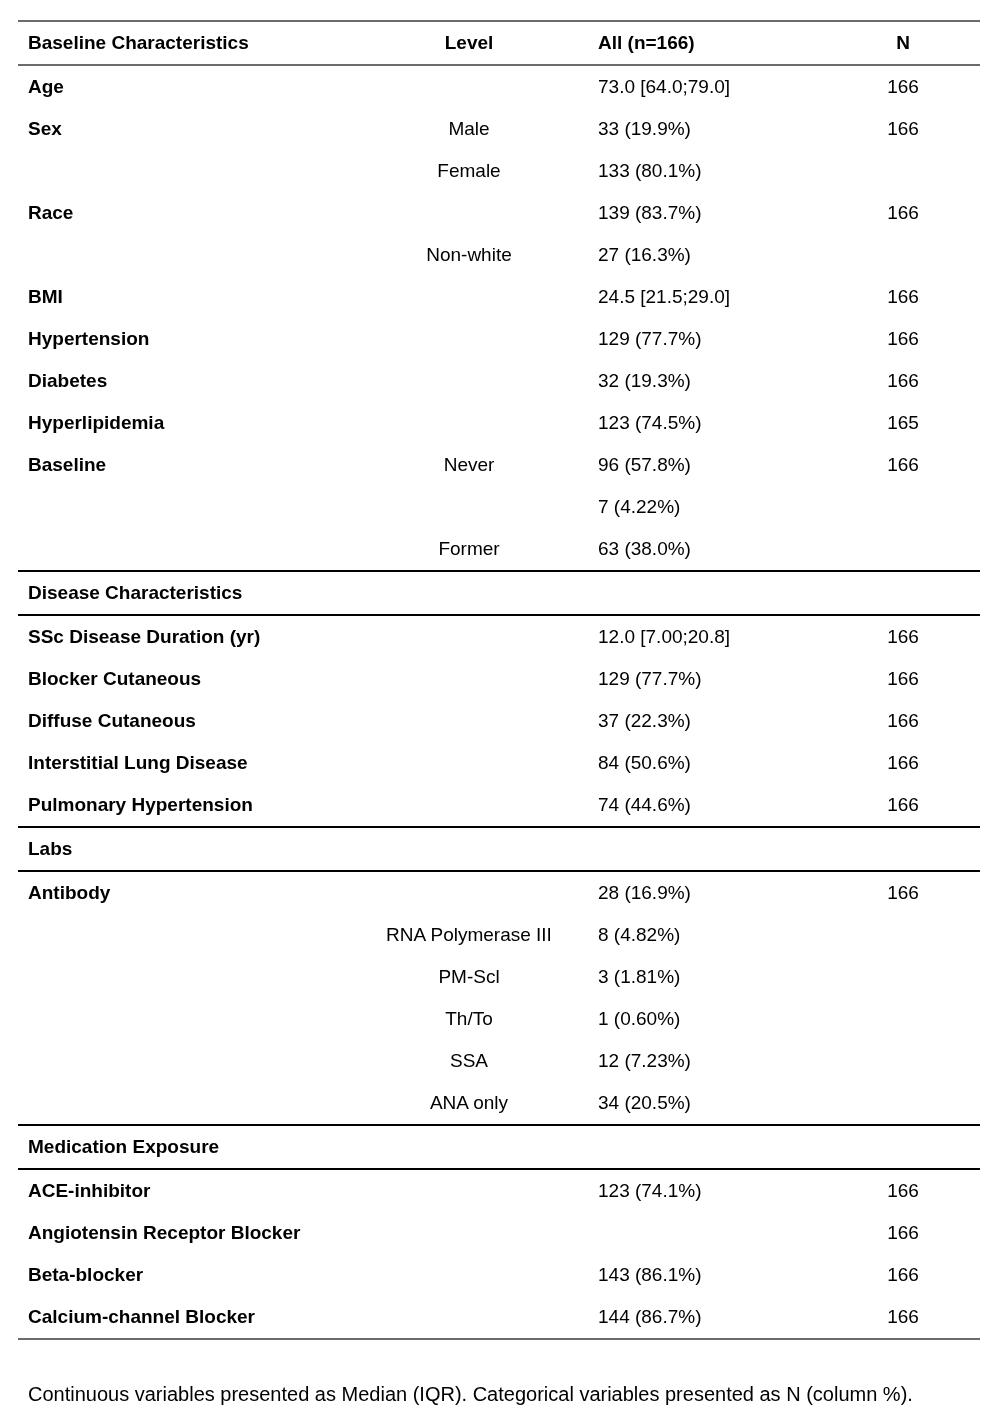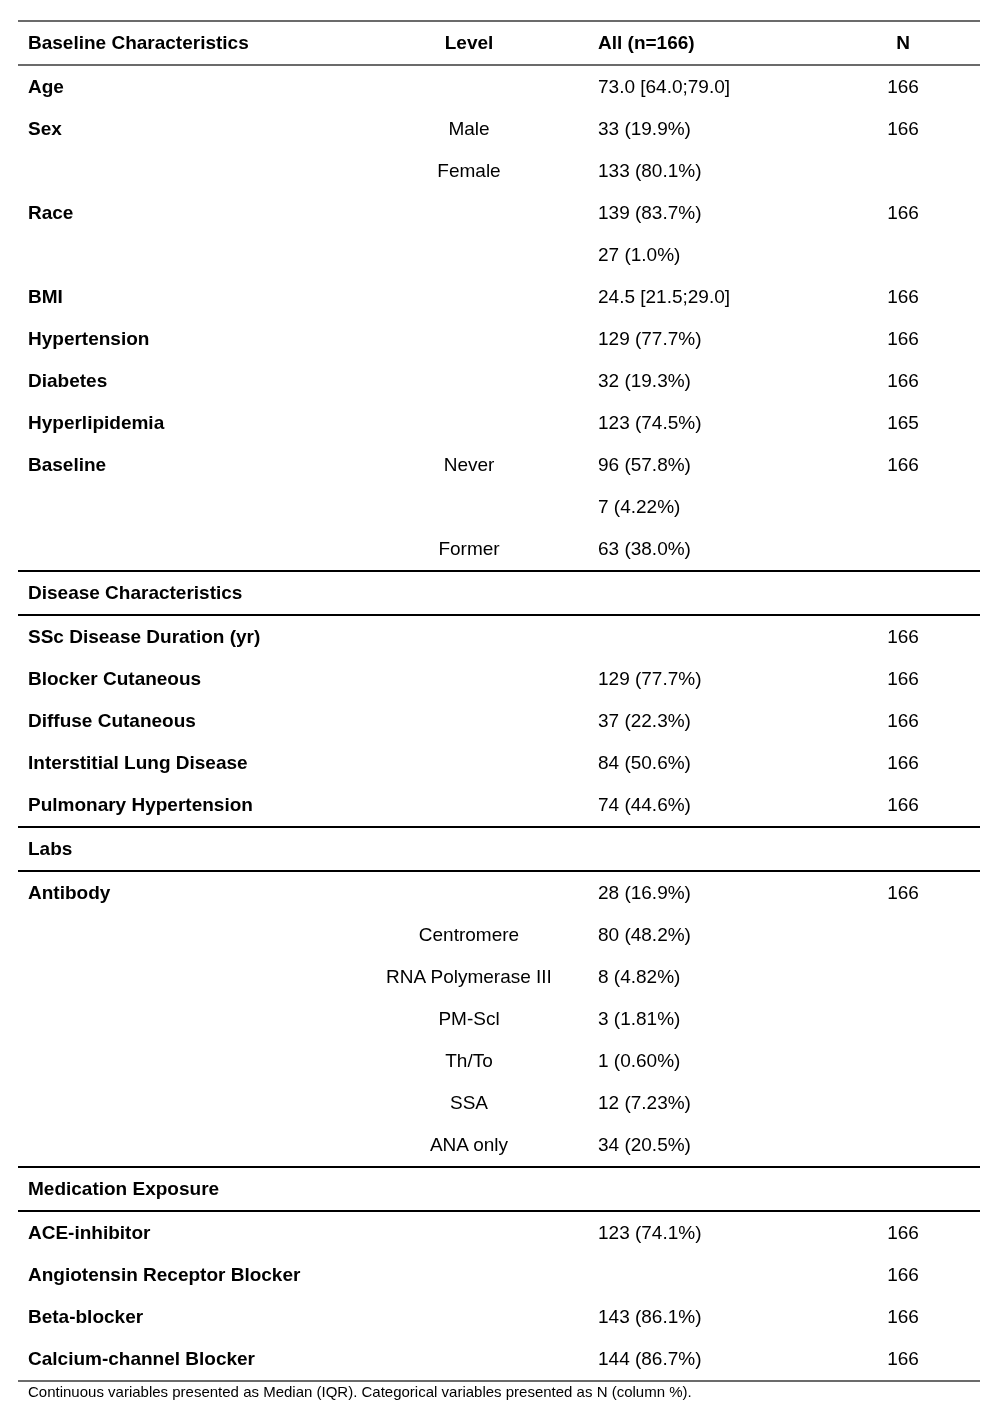--- a/index.html
+++ b/index.html
@@ -8,21 +8,21 @@
   .rule-grey { height:2px; background:#6b6b6b; }
   .rule-black { height:2px; background:#000; }
   .row { position:relative; height:42px; font-size:19px; }
   .row .c { position:absolute; top:0; line-height:42px; white-space:nowrap; }
   .c1 { left:10px; font-weight:bold; }
   .c2 { left:340px; width:222px; text-align:center; }
   .c3 { left:580px; width:232px; }
   .c4 { left:840px; width:90px; text-align:center; }
   .hdr { font-weight:bold; }
   .hdr .c { font-weight:bold; }
-  .footnote { position:absolute; left:28px; top:1383px; font-size:15px; }
+  .footnote { position:absolute; left:28px; top:1383px; font-size:20px; }
 </style>
 </head>
 <body>
 
 <div class="tbl">
   <div class="rule-grey"></div>
   <div class="row hdr">
     <span class="c c2">Level</span>
     <span class="c c1">Baseline Characteristics</span>
     <span class="c c3">All (n=166)</span>
@@ -48,21 +48,22 @@
         <span class="c c3">133 (80.1%)</span>
         <span class="c c4"></span>
       </div>
       <div class="row">
         <span class="c c1">Race</span>
         <span class="c c3">139 (83.7%)</span>
         <span class="c c4">166</span>
       </div>
       <div class="row">
         <span class="c c1"></span>
-        <span class="c c3">27 (1.0%)</span>
+        <span class="c c2">Non-white</span>
+        <span class="c c3">27 (16.3%)</span>
         <span class="c c4"></span>
       </div>
       <div class="row">
         <span class="c c1">BMI</span>
         <span class="c c2"></span>
         <span class="c c3">24.5 [21.5;29.0]</span>
         <span class="c c4">166</span>
       </div>
       <div class="row">
         <span class="c c1">Hypertension</span>
@@ -103,20 +104,21 @@
 
   <div class="rule-black"></div>
   <div class="row">
     <span class="c c1">Disease Characteristics</span>
   </div>
   <div class="rule-black"></div>
   <div id="disease">
       <div class="row">
         <span class="c c1">SSc Disease Duration (yr)</span>
         <span class="c c2"></span>
+        <span class="c c3">12.0 [7.00;20.8]</span>
         <span class="c c4">166</span>
       </div>
       <div class="row">
         <span class="c c1">Blocker Cutaneous</span>
         <span class="c c2"></span>
         <span class="c c3">129 (77.7%)</span>
         <span class="c c4">166</span>
       </div>
       <div class="row">
         <span class="c c1">Diffuse Cutaneous</span>
@@ -144,26 +146,20 @@
   </div>
   <div class="rule-black"></div>
   <div id="labs">
       <div class="row">
         <span class="c c1">Antibody</span>
         <span class="c c3">28 (16.9%)</span>
         <span class="c c4">166</span>
       </div>
       <div class="row">
         <span class="c c1"></span>
-        <span class="c c2">Centromere</span>
-        <span class="c c3">80 (48.2%)</span>
-        <span class="c c4"></span>
-      </div>
-      <div class="row">
-        <span class="c c1"></span>
         <span class="c c2">RNA Polymerase III</span>
         <span class="c c3">8 (4.82%)</span>
         <span class="c c4"></span>
       </div>
       <div class="row">
         <span class="c c1"></span>
         <span class="c c2">PM-Scl</span>
         <span class="c c3">3 (1.81%)</span>
         <span class="c c4"></span>
       </div>

